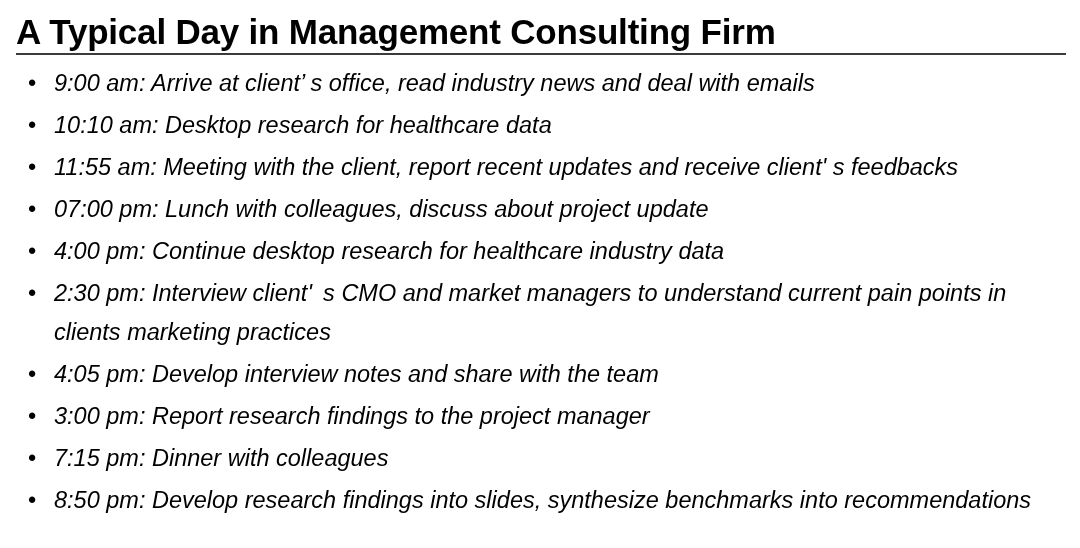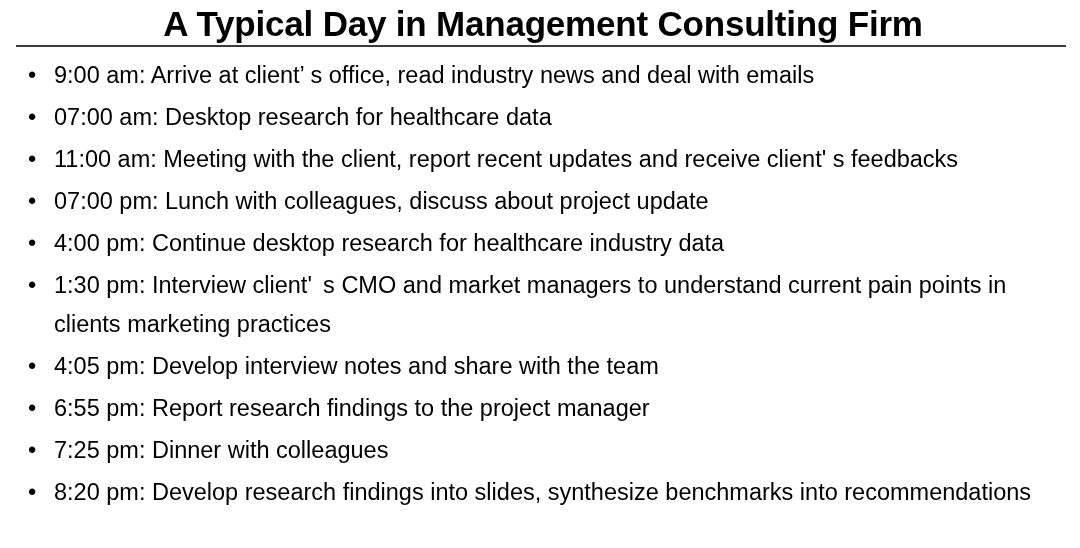--- a/index.html
+++ b/index.html
@@ -20,23 +20,22 @@
     height: 548px;
     box-sizing: border-box;
     padding: 4px 10px 0 14px;
   }
   .slide-title {
     font-size: 35px;
     font-weight: bold;
     letter-spacing: -0.2px;
     line-height: 1.12;
     color: #000000;
-    margin: 0 0 2px 2px;
+    margin: 8px 0 2px 2px;
     white-space: nowrap;
-    text-align: center;
   }
   .title-rule {
     height: 0;
     border-bottom: 2px solid #3b3b3b;
     margin: 2px 4px 9px 2px;
   }
   ul.bullet-list {
     list-style: none;
     margin: 0;
     padding: 0;
@@ -53,66 +52,67 @@
     position: absolute;
     left: 14px;
     top: 0;
     font-size: 23.5px;
     line-height: 1.66;
     color: #000000;
   }
   .li-text {
     display: block;
     max-width: 1005px;
+    font-style: italic;
   }
 </style>
 </head>
 <body>
 
 <div class="slide">
 
   <h1 class="slide-title">A Typical Day in Management Consulting Firm</h1>
   <div class="title-rule"></div>
 
   <ul class="bullet-list">
     <li>
       <span class="dot">•</span>
       <span class="li-text">9:00 am: Arrive at client’  s office, read industry news and deal with emails</span>
     </li>
     <li>
       <span class="dot">•</span>
-      <span class="li-text">07:00 am: Desktop research for healthcare data</span>
+      <span class="li-text">10:10 am: Desktop research for healthcare data</span>
     </li>
     <li>
       <span class="dot">•</span>
-      <span class="li-text">11:00 am: Meeting with the client, report recent updates and receive client'  s feedbacks</span>
+      <span class="li-text">11:55 am: Meeting with the client, report recent updates and receive client'  s feedbacks</span>
     </li>
     <li>
       <span class="dot">•</span>
       <span class="li-text">07:00 pm: Lunch with colleagues, discuss about project update</span>
     </li>
     <li>
       <span class="dot">•</span>
       <span class="li-text">4:00 pm: Continue desktop research for healthcare industry data</span>
     </li>
     <li>
       <span class="dot">•</span>
-      <span class="li-text">1:30 pm: Interview client'  s CMO and market managers to understand current pain points in clients marketing practices</span>
+      <span class="li-text">2:30 pm: Interview client'  s CMO and market managers to understand current pain points in clients marketing practices</span>
     </li>
     <li>
       <span class="dot">•</span>
       <span class="li-text">4:05 pm: Develop interview notes and share with the team</span>
     </li>
     <li>
       <span class="dot">•</span>
-      <span class="li-text">6:55 pm: Report research findings to the project manager</span>
+      <span class="li-text">3:00 pm: Report research findings to the project manager</span>
     </li>
     <li>
       <span class="dot">•</span>
-      <span class="li-text">7:25 pm: Dinner with colleagues</span>
+      <span class="li-text">7:15 pm: Dinner with colleagues</span>
     </li>
     <li>
       <span class="dot">•</span>
-      <span class="li-text">8:20 pm: Develop research findings into slides, synthesize benchmarks into recommendations</span>
+      <span class="li-text">8:50 pm: Develop research findings into slides, synthesize benchmarks into recommendations</span>
     </li>
   </ul>
 
 </div>
 
 </body></html>

